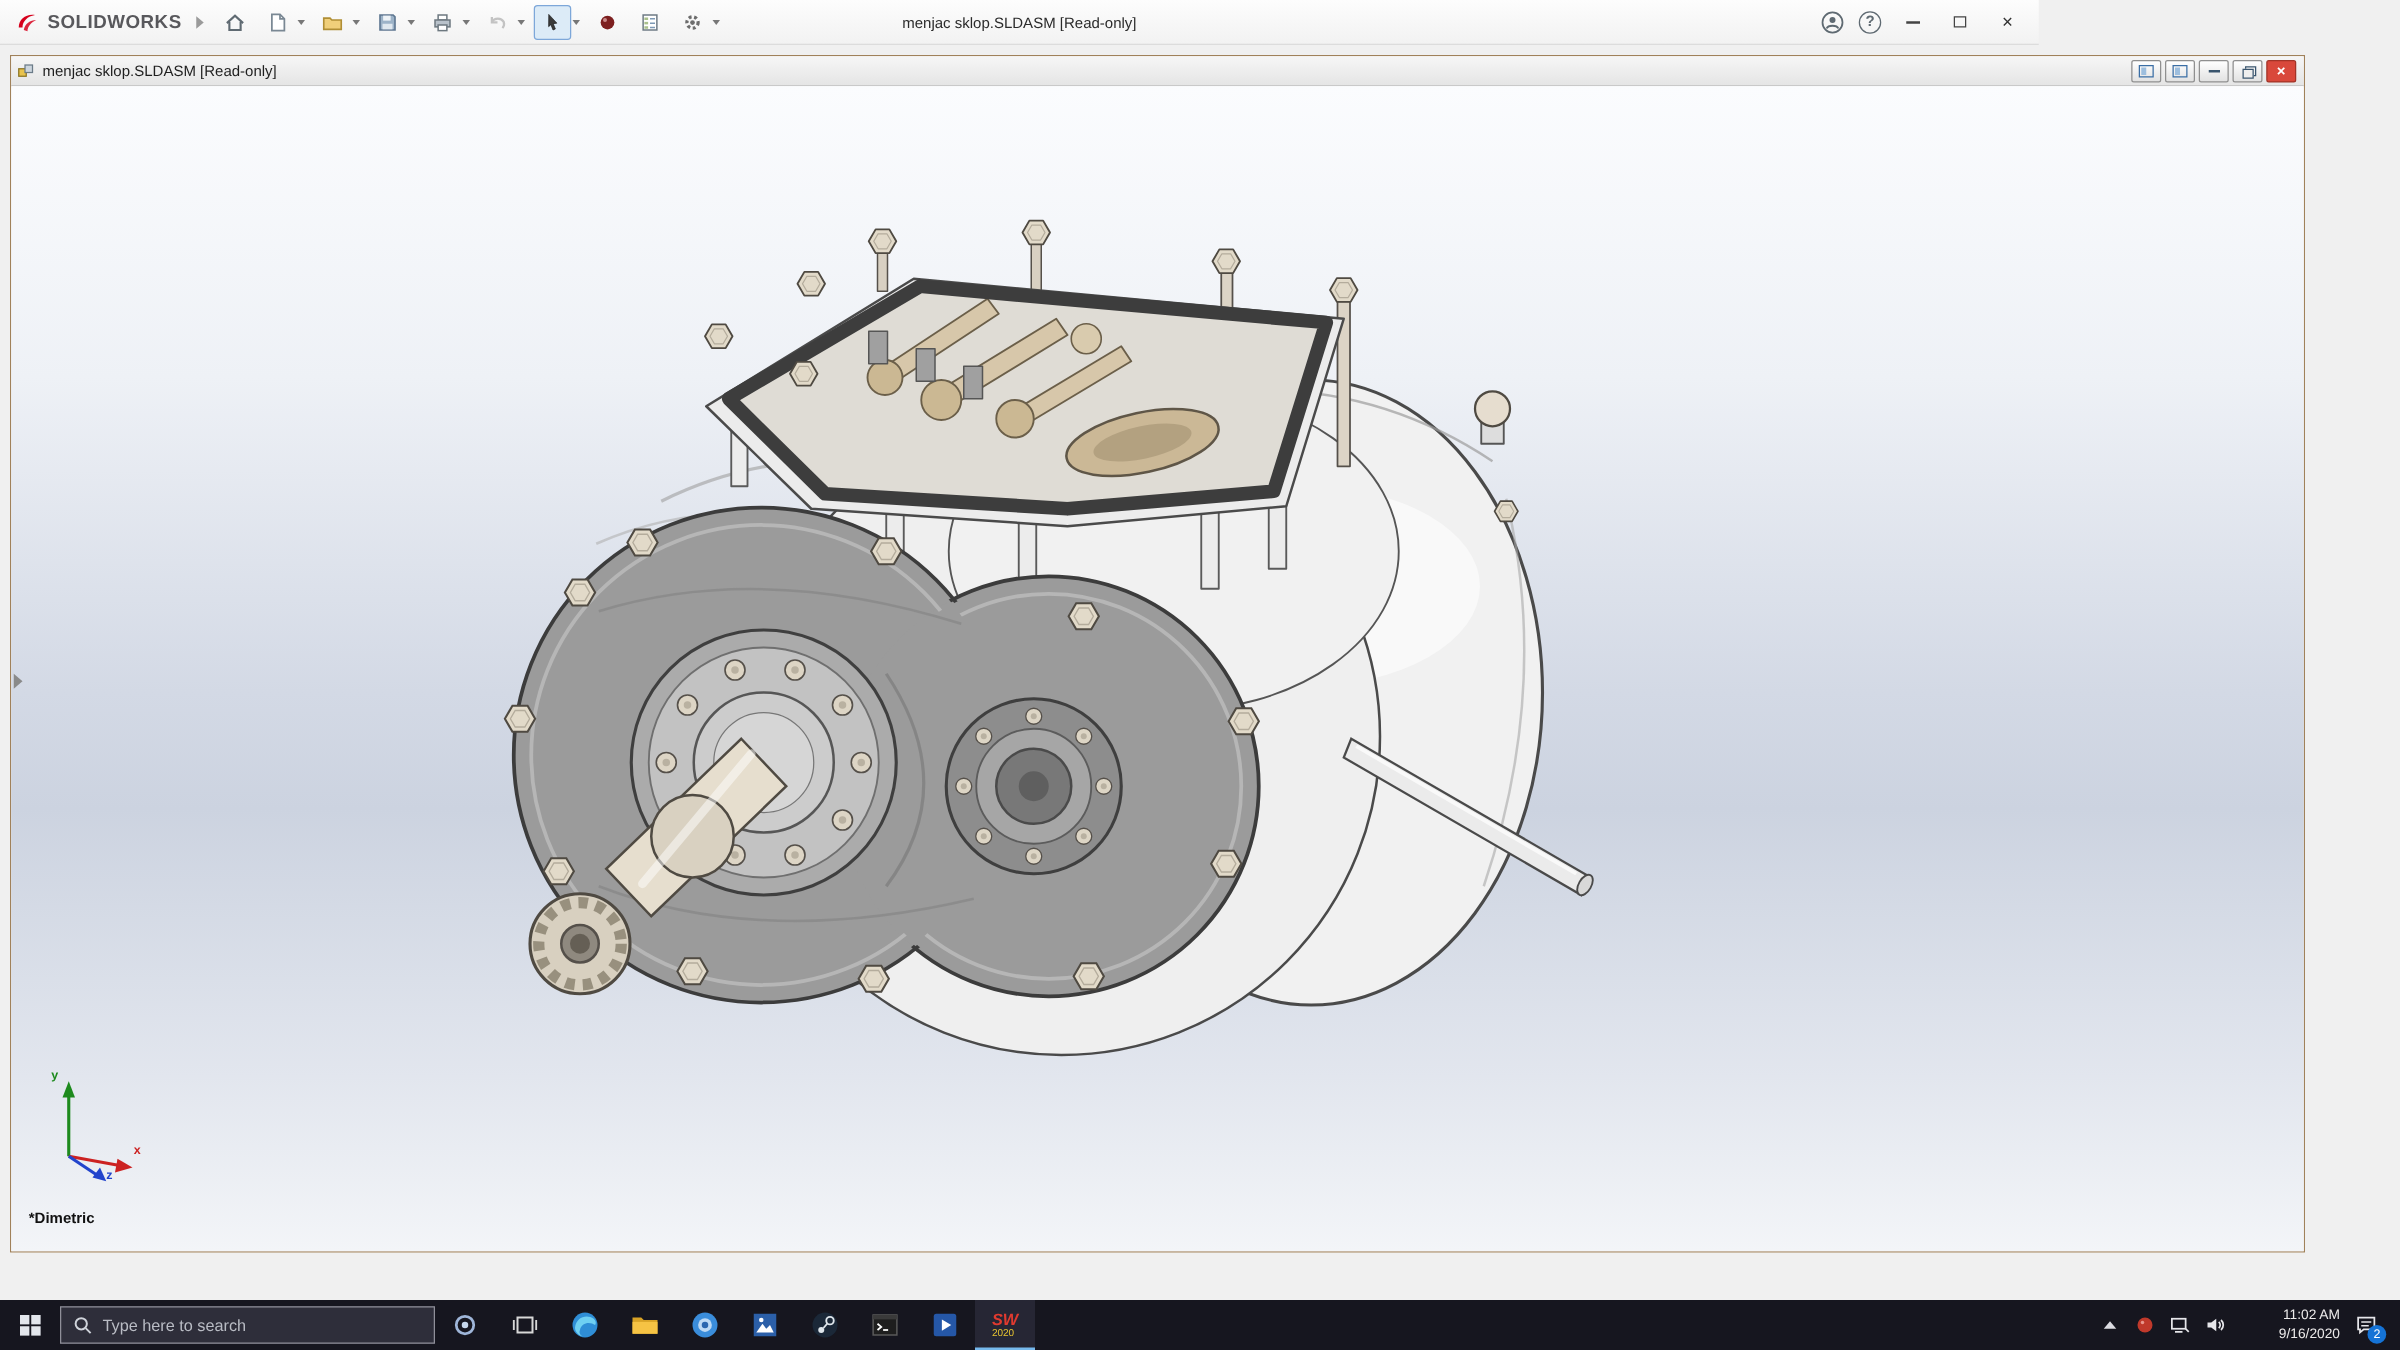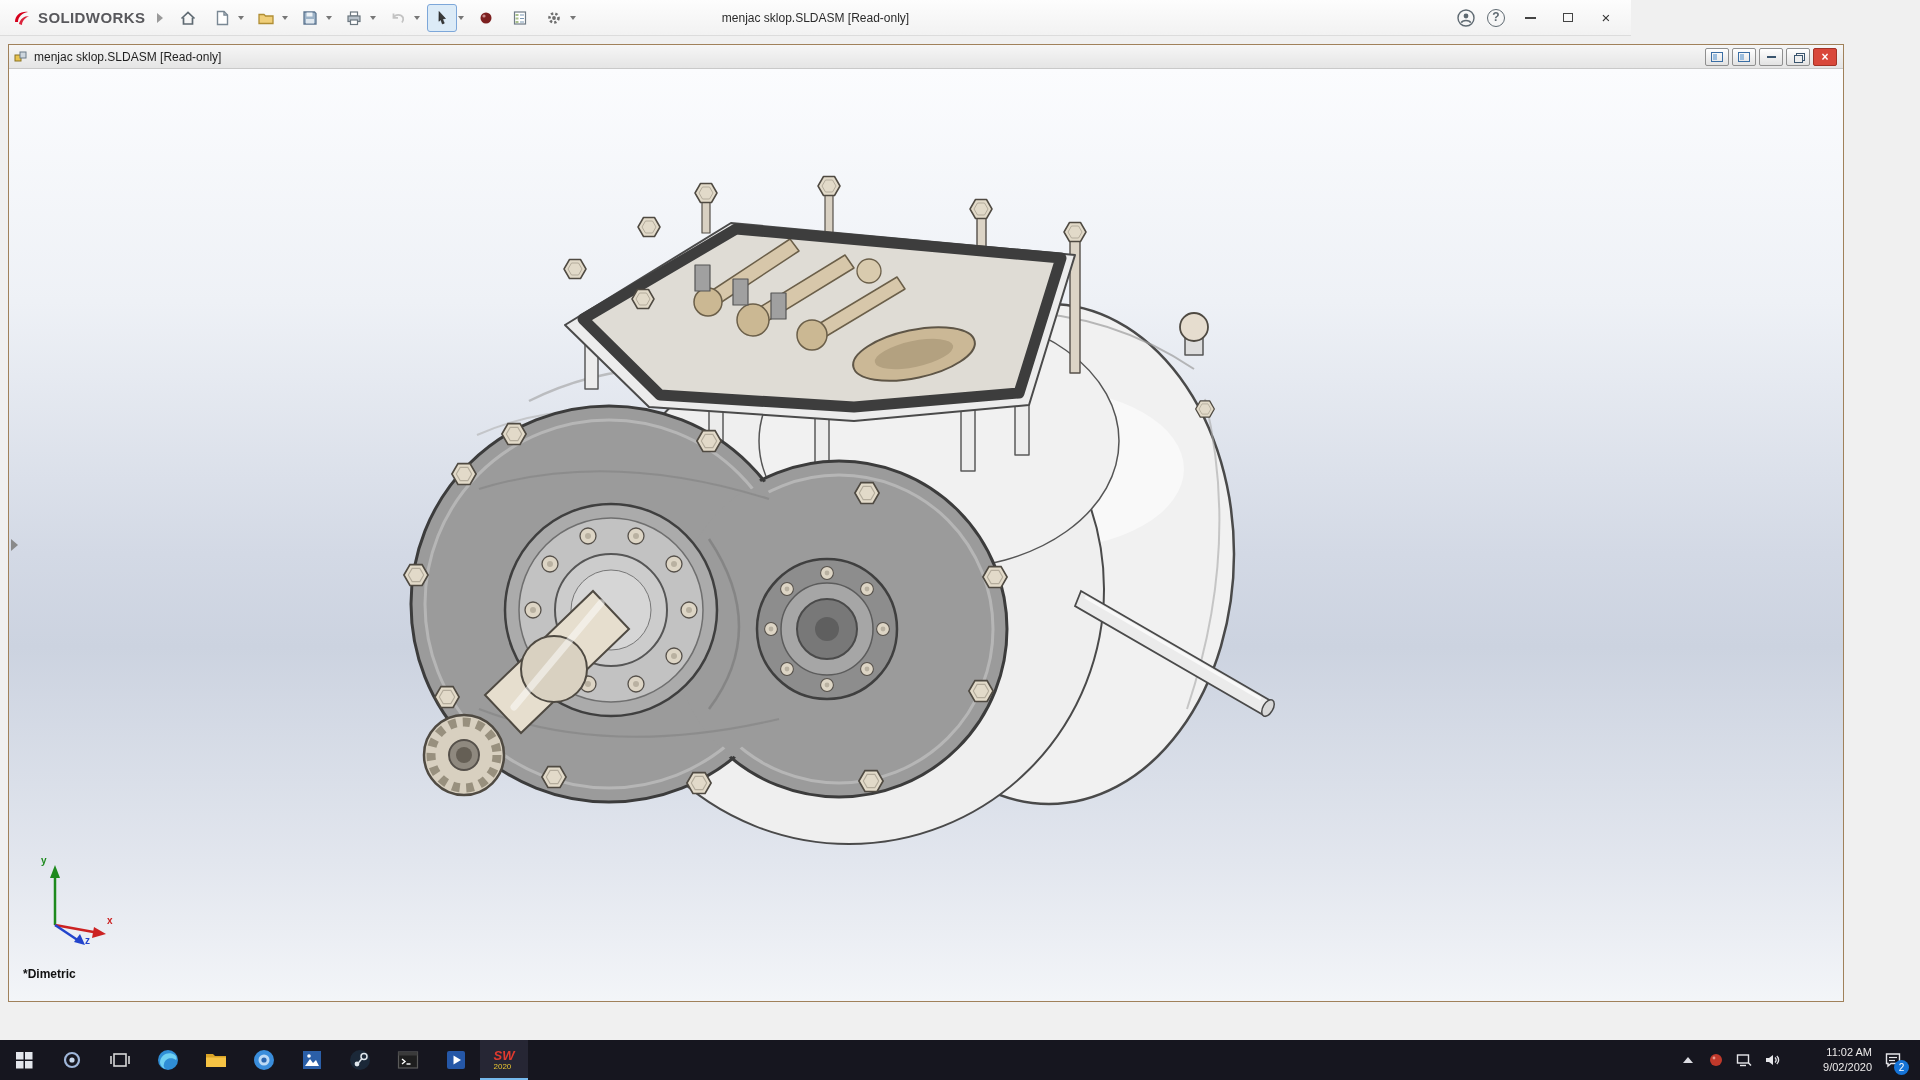--- a/index.html
+++ b/index.html
@@ -419,20 +419,27 @@
 <div class="taskbar">
   <div class="tk-btn">
     <svg width="17" height="17" viewBox="0 0 17 17">
       <rect x="0" y="0" width="7.5" height="7.5" fill="#e3e6ec"></rect>
       <rect x="9" y="0" width="7.5" height="7.5" fill="#e3e6ec"></rect>
       <rect x="0" y="9" width="7.5" height="7.5" fill="#e3e6ec"></rect>
       <rect x="9" y="9" width="7.5" height="7.5" fill="#e3e6ec"></rect>
     </svg>
   </div>
 
+  <div class="tk-search">
+    <svg width="15" height="15" viewBox="0 0 15 15">
+      <circle cx="6" cy="6" r="4.5" fill="none" stroke="#cfd3da" stroke-width="1.6"></circle>
+      <line x1="9.5" y1="9.5" x2="13.5" y2="13.5" stroke="#cfd3da" stroke-width="1.6"></line>
+    </svg>
+    <input type="text" placeholder="Type here to search" style="">
+  </div>
 
   <div class="tk-btn">
     <svg width="20" height="20" viewBox="0 0 20 20">
       <circle cx="10" cy="10" r="7" fill="none" stroke="#9fb6d9" stroke-width="2.2"></circle>
       <circle cx="10" cy="10" r="2.6" fill="#c6d6ea"></circle>
     </svg>
   </div>
   <div class="tk-btn">
     <svg width="20" height="20" viewBox="0 0 20 20">
       <rect x="4" y="4" width="12" height="12" fill="none" stroke="#d8d8d8" stroke-width="1.6"></rect>
@@ -515,21 +522,21 @@
     </div>
     <div class="tray-btn">
       <svg width="16" height="16" viewBox="0 0 16 16">
         <polygon points="2,6 5,6 9,3 9,13 5,10 2,10" fill="#e6e6ea"></polygon>
         <path d="M11 5.5 C12.5 7 12.5 9 11 10.5" fill="none" stroke="#e6e6ea" stroke-width="1.4"></path>
         <path d="M12.8 4 C15.2 6.2 15.2 9.8 12.8 12" fill="none" stroke="#e6e6ea" stroke-width="1.4"></path>
       </svg>
     </div>
     <div class="clock">
       <span>11:02 AM</span>
-      <span>9/02/2020</span>
+      <span>9/16/2020</span>
     </div>
     <div class="action-btn">
       <svg width="18" height="18" viewBox="0 0 18 18">
         <path d="M2.5 3 H15.5 V12.5 H7 L4 15 V12.5 H2.5 Z" fill="none" stroke="#e6e6ea" stroke-width="1.4"></path>
         <line x1="5" y1="6.5" x2="13" y2="6.5" stroke="#e6e6ea" stroke-width="1.2"></line>
         <line x1="5" y1="9.5" x2="11" y2="9.5" stroke="#e6e6ea" stroke-width="1.2"></line>
       </svg>
       <span class="badge">2</span>
     </div>
   </div>

